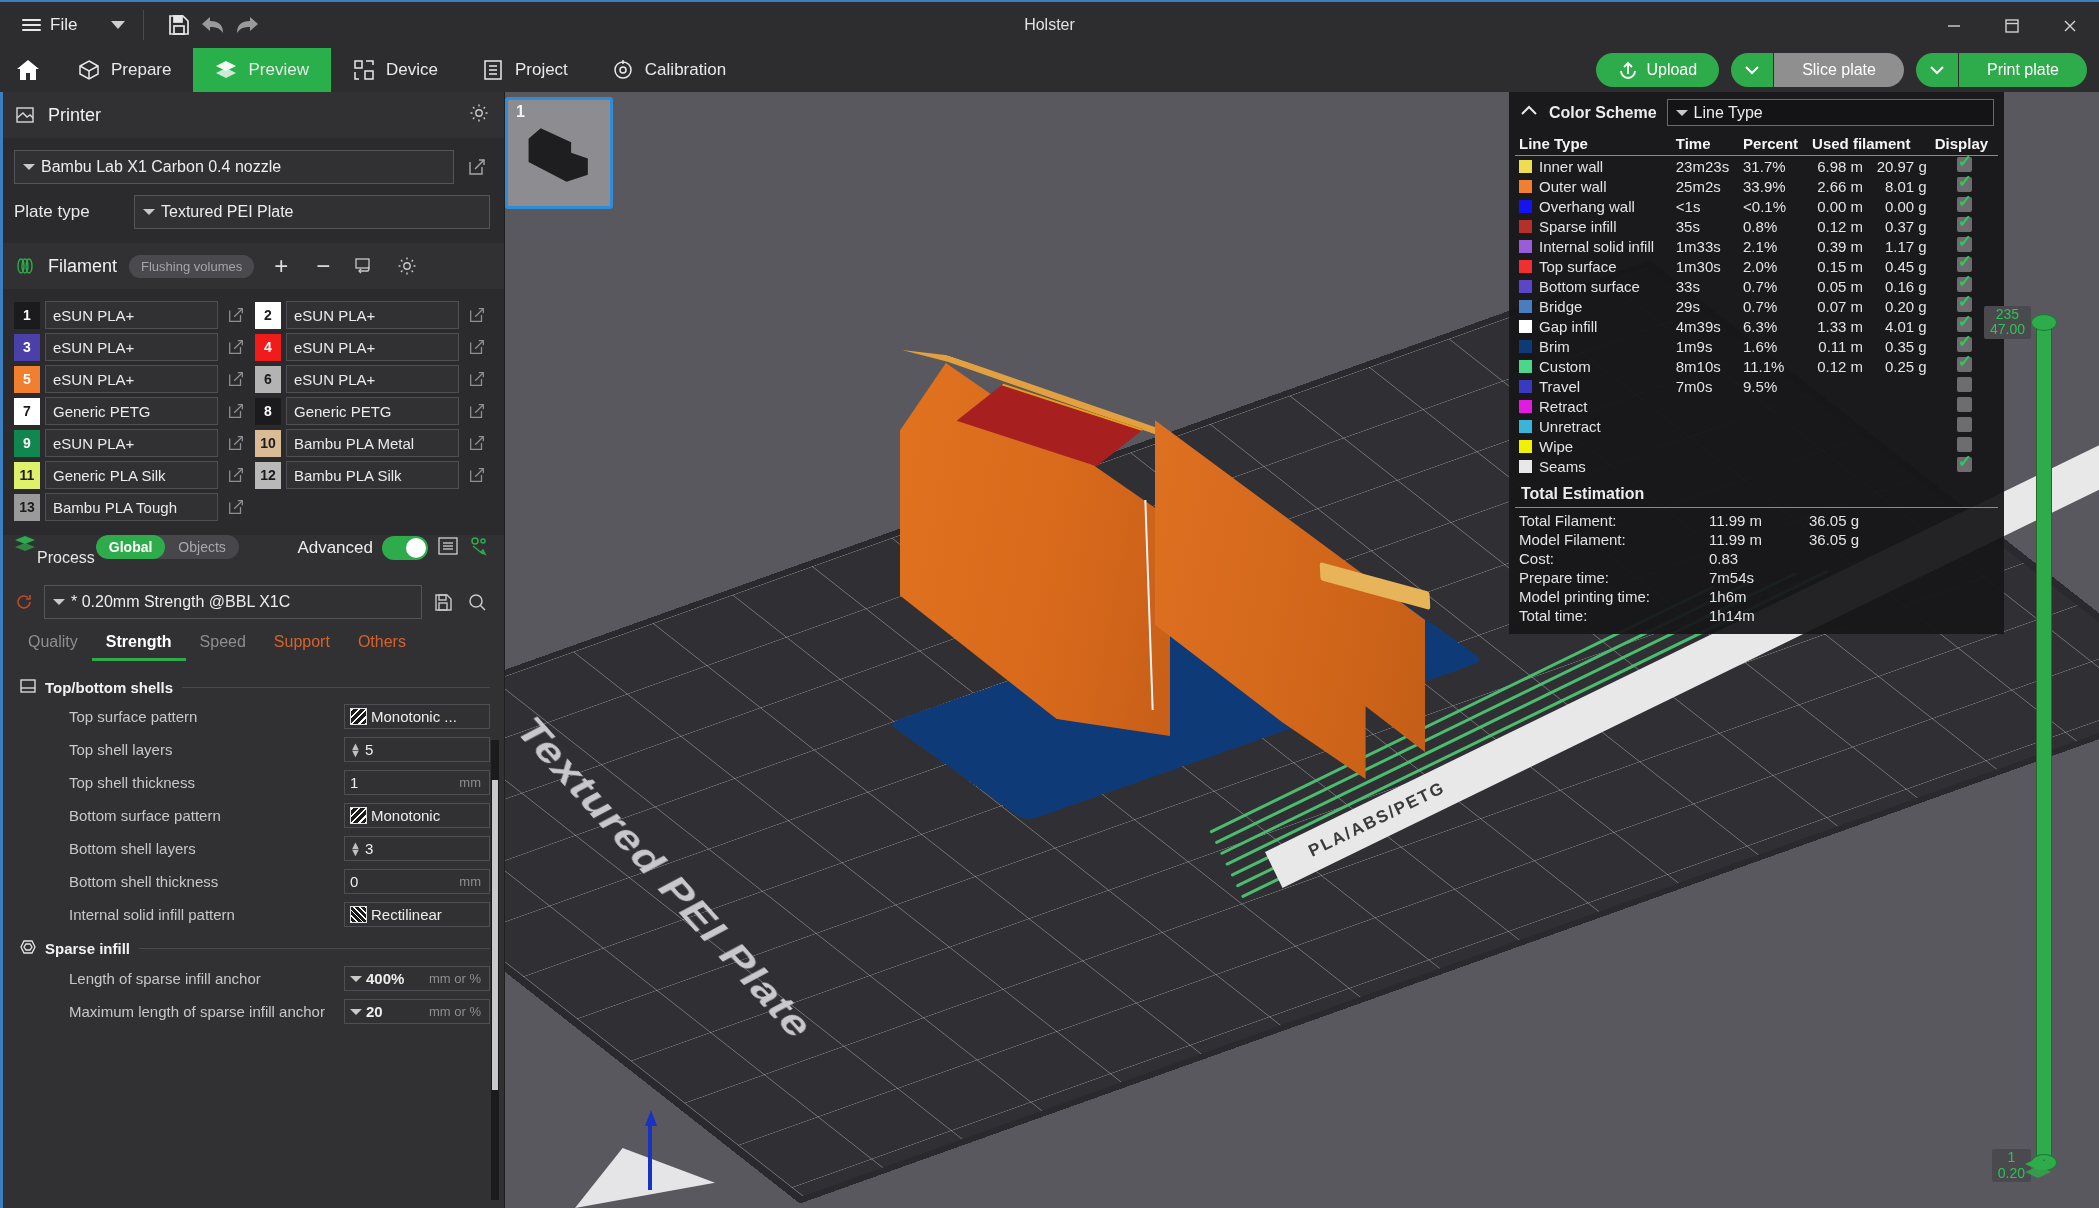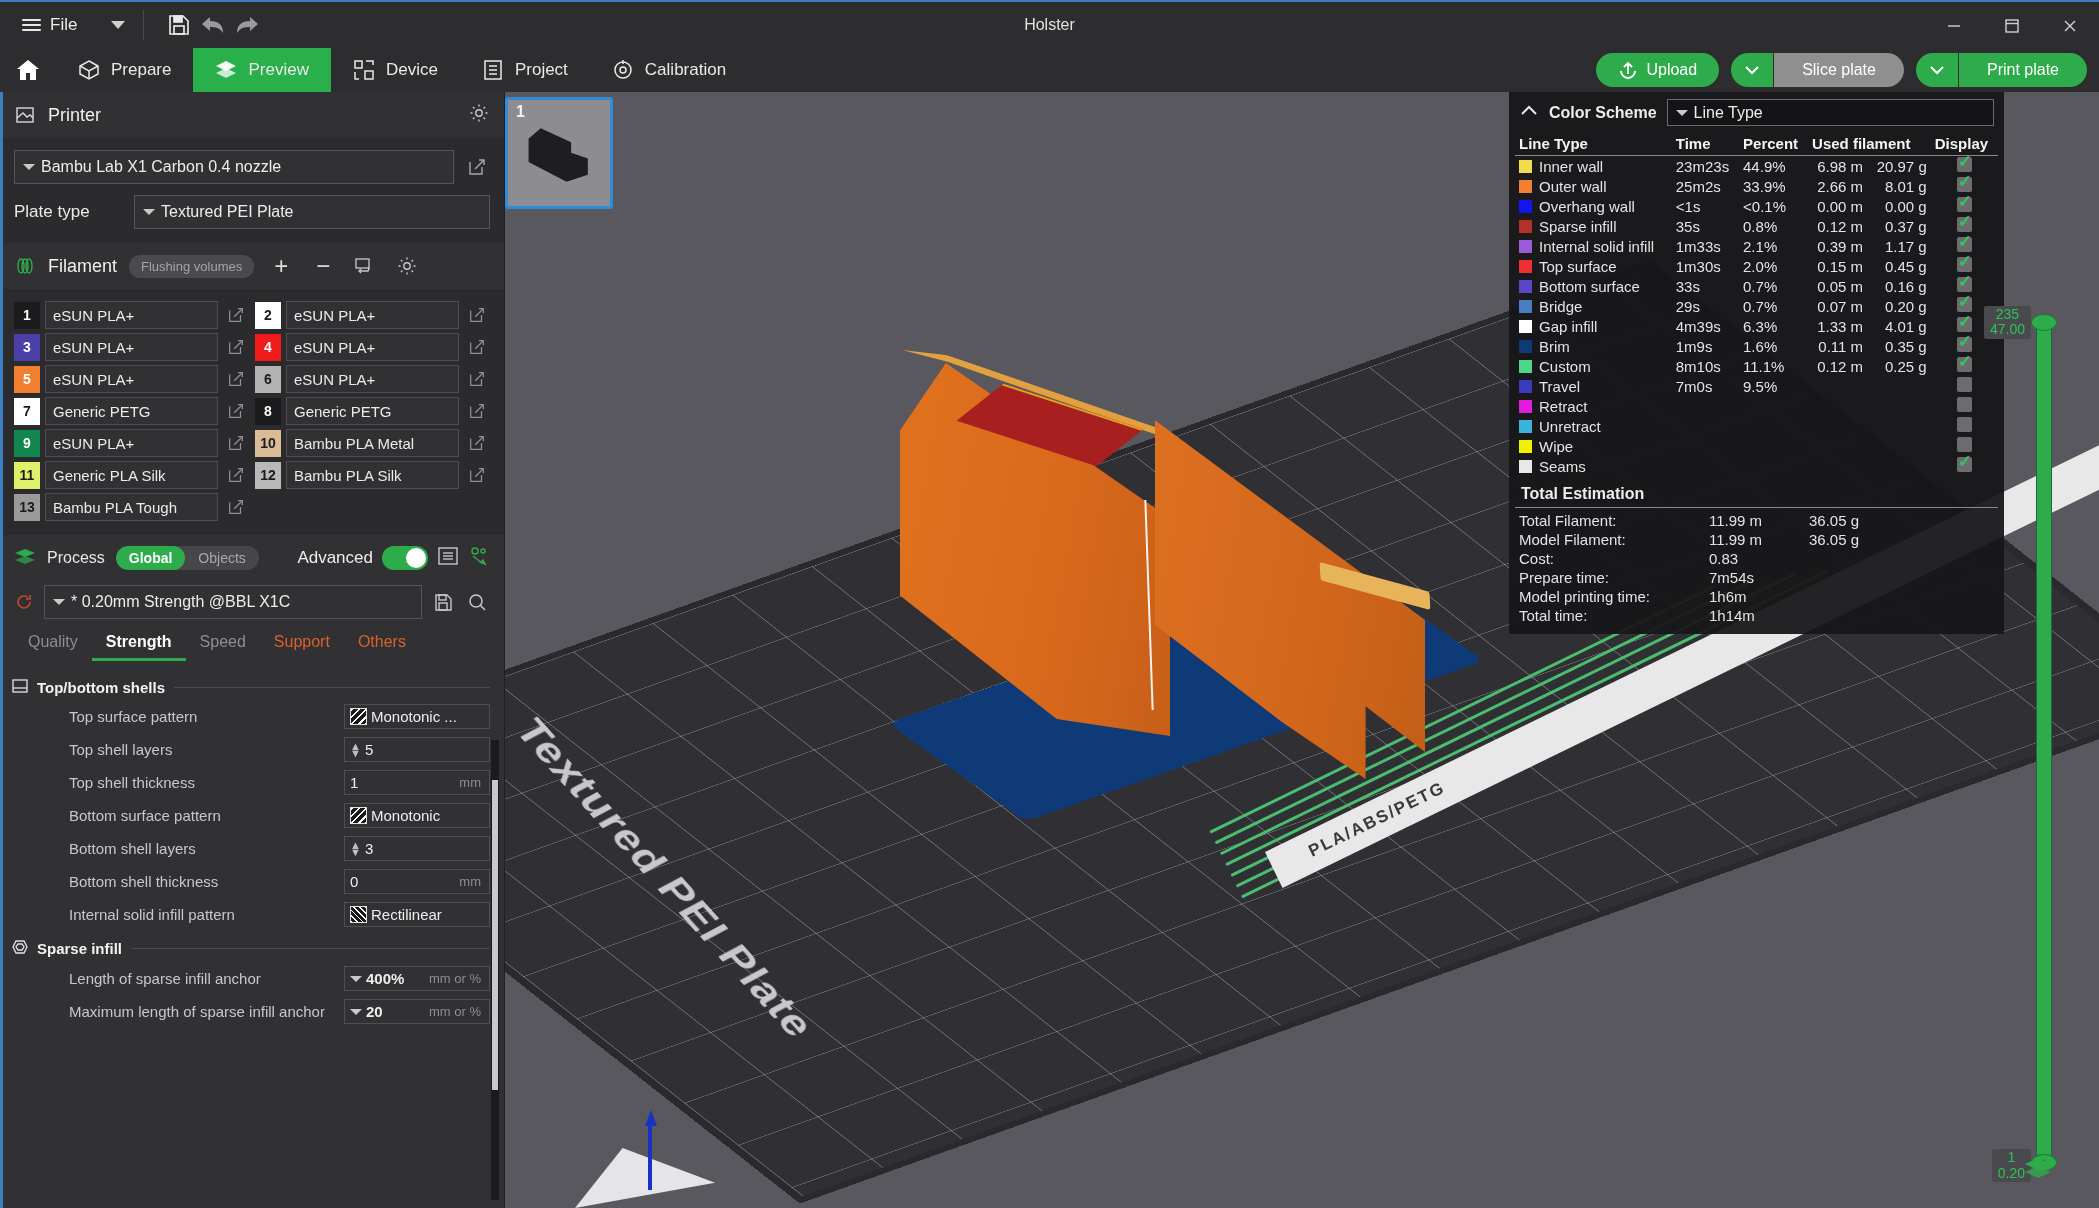--- a/index.html
+++ b/index.html
@@ -125,40 +125,40 @@
     width: 26px; height: 27px; display: flex; align-items: center;
     justify-content: center; font-size: 14px; font-weight: bold; flex-shrink: 0;
     cursor: pointer;
   }
   .fil-name {
     flex: 1; height: 28px; border: 1px solid #4e4e54; background: #313134;
     display: flex; align-items: center; padding: 0 7px; font-size: 15px;
     color: #ebebeb; cursor: pointer; overflow: hidden; white-space: nowrap;
   }
 
-  .proc-head { height: 46px; display:flex; align-items:center; padding: 0 14px; gap: 11px; }
+  .proc-head { height: 46px; display:flex; align-items:flex-start; padding: 0 14px; gap: 1px; }
   .seg { display: flex; background: #46464b; border-radius: 12px; overflow: hidden; }
   .seg span { font-size: 14px; padding: 4px 13px; cursor: pointer; color: #a8a8ac; }
   .seg span.on { background: #2eab4b; color: #fff; border-radius: 12px; font-weight: bold; }
   .toggle-wrap { display:flex; align-items:center; gap:9px; margin-left: auto; }
   .adv-lbl { font-size: 17px; color: #ededed; }
   .toggle { width: 46px; height: 24px; border-radius: 12px; background:#2eab4b; position:relative; cursor:pointer; }
   .toggle .knob { position:absolute; right:2px; top:2px; width:20px; height:20px; border-radius:50%; background:#fff; }
 
   .preset-row { display:flex; align-items:center; gap:8px; padding: 4px 14px 0 12px; }
   .reset-ic { width:24px; display:flex; align-items:center; justify-content:center; cursor:pointer; }
 
   .subtabs { display:flex; gap: 0; padding: 10px 14px 0 14px; }
   .subtab { font-size: 16px; padding: 4px 14px 7px 14px; cursor:pointer; color:#8d8d92; }
   .subtab.active { color: #fff; font-weight: bold; border-bottom: 3px solid #2eab4b; }
   .subtab.orange { color: #d9622b; }
 
   .settings { padding: 10px 0 0 0; }
   .group-title {
-    display:flex; align-items:center; gap: 9px; padding: 8px 14px 4px 12px;
+    display:flex; align-items:center; gap: 9px; padding: 8px 14px 4px 20px;
     font-size: 15px; font-weight: bold; color: #f2f2f2; justify-content: flex-end;
   }
   .group-title .line { flex:1; height:1px; background:#4a4a4e; }
   .opt-row { display:flex; align-items:center; padding: 4px 14px 4px 22px; min-height: 26px; }
   .opt-lbl { flex: 1; font-size: 15px; color: #c8c8cc; line-height: 1.15; padding-right: 6px; margin-left: 47px; }
   .opt-ctl {
     width: 146px; height: 25px; border: 1px solid #4e4e54; background: #313134;
     display: flex; align-items: center; padding: 10px 5px; gap: 4px;
     font-size: 15px; color: #ededed; cursor: pointer; position: relative;
   }
@@ -891,21 +891,21 @@
                 <th>Time</th>
                 <th>Percent</th>
                 <th colspan="2">Used filament</th>
                 <th>Display</th>
               </tr>
             </thead>
           <tbody id="lg-body">
               <tr>
                 <td><span class="sw" style="background:#f0dc50"></span>Inner wall</td>
                 <td>23m23s</td>
-                <td>44.9%</td>
+                <td>31.7%</td>
                 <td style="text-align:right">6.98 m</td>
                 <td style="text-align:right">20.97 g</td>
                 <td style="text-align:center"><span class="cb on"></span></td>
               </tr>
               <tr>
                 <td><span class="sw" style="background:#f08030"></span>Outer wall</td>
                 <td>25m2s</td>
                 <td>33.9%</td>
                 <td style="text-align:right">2.66 m</td>
                 <td style="text-align:right">8.01 g</td>

